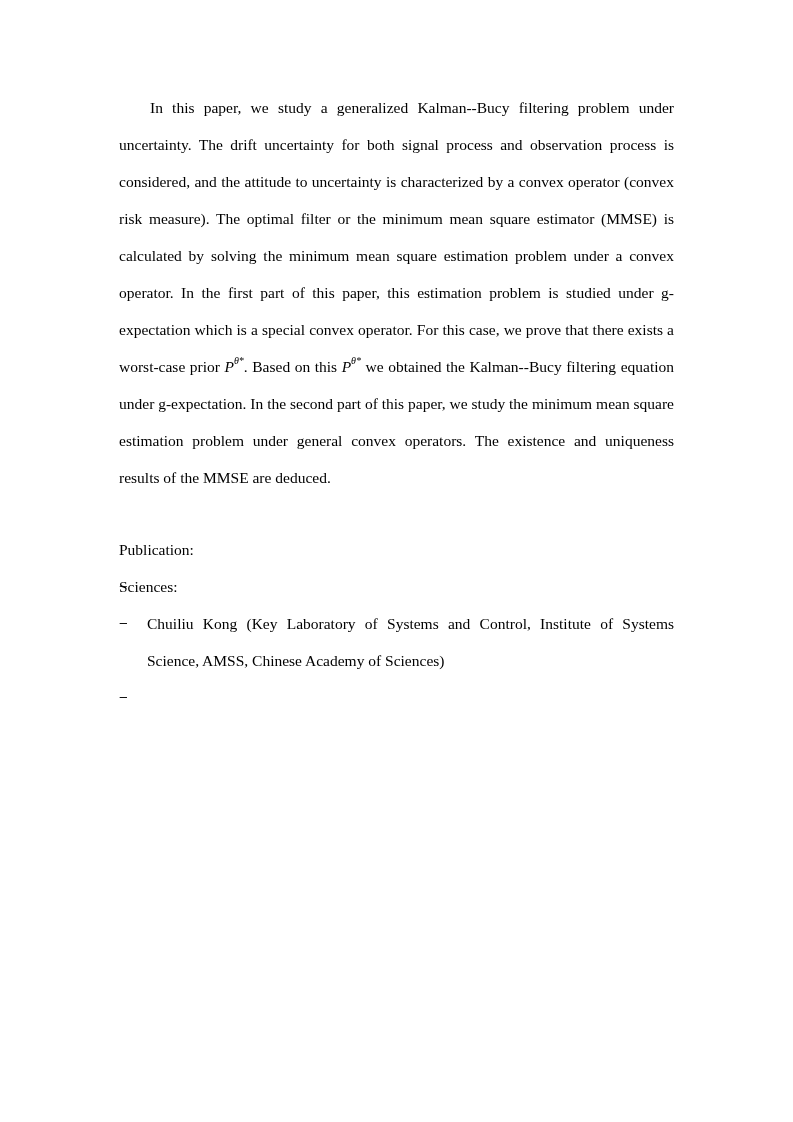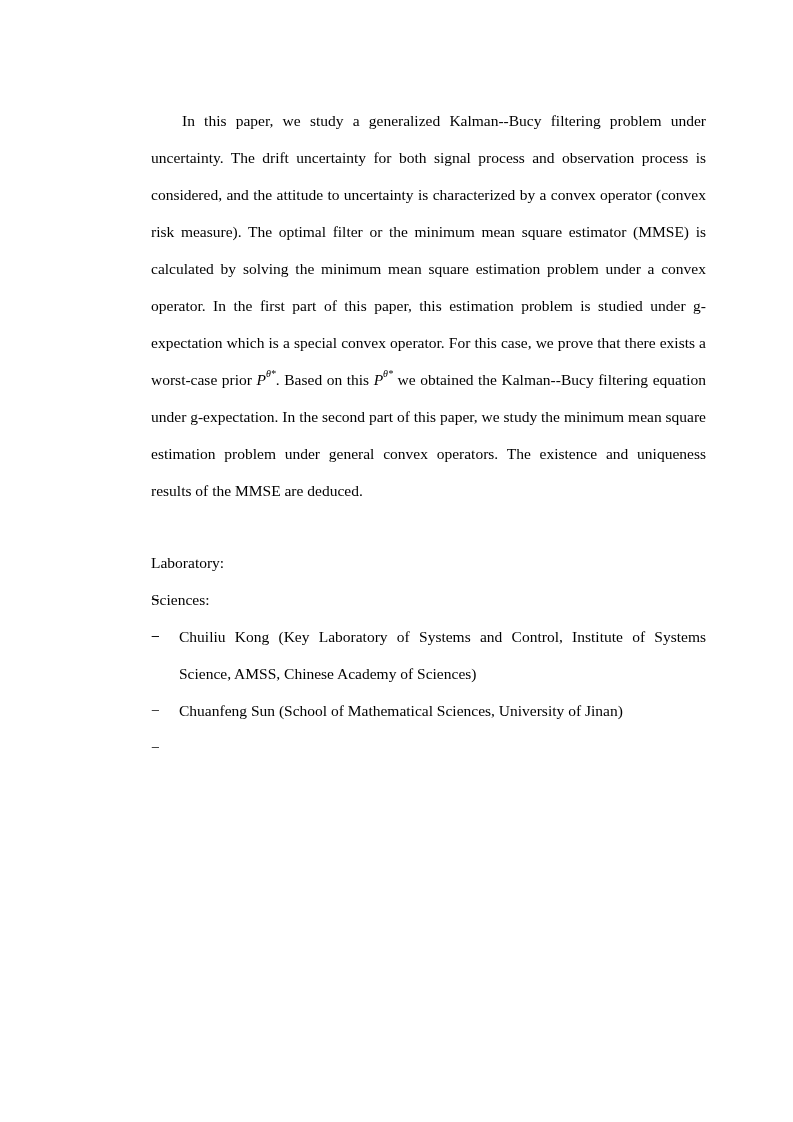--- a/index.html
+++ b/index.html
@@ -1,40 +1,40 @@
 <!DOCTYPE html>
 <html><head>
   <meta charset="utf-8">
   <style>
     html, body { margin: 0; padding: 0; background: #ffffff; }
     body { width: 793px; height: 1122px; position: relative; overflow: hidden;
       font-family: "Liberation Serif", serif; color: #000; font-size: 15.5px; }
-    .page { position: absolute; left: 119px; top: 102px; width: 555px; margin-left: 32px; }
+    .page { position: absolute; left: 119px; top: 89px; width: 555px; }
     .para { margin: 0; line-height: 37px; text-align: justify; text-indent: 31px; }
     .math { font-style: italic; }
     .math sup { font-size: 10px; vertical-align: 8px; line-height: 0; }
     .label { margin: 0; line-height: 37px; }
     .gap { height: 35px; }
     .list { list-style: none; margin: 0; padding: 0; }
     .list li { position: relative; padding-left: 28px; line-height: 37px; text-align: justify; }
     .list li .dash { position: absolute; left: 0; top: 0; }
   </style>
 </head>
 <body>
 
 <div class="page">
   <p class="para"><span>In this paper, we study a generalized Kalman--Bucy filtering problem under uncertainty. The drift uncertainty for both signal process and observation process is considered, and the attitude to uncertainty is characterized by a convex operator (convex risk measure). The optimal filter or the minimum mean square estimator (MMSE) is calculated by solving the minimum mean square estimation problem under a convex operator. In the first part of this paper, this estimation problem is studied under g-expectation which is a special convex operator. For this case, we prove that there exists a worst-case prior </span><span class="math"><span>P</span><sup>θ*</sup></span><span>. Based on this </span><span class="math"><span>P</span><sup>θ*</sup></span><span> we obtained the Kalman--Bucy filtering equation under g-expectation. In the second part of this paper, we study the minimum mean square estimation problem under general convex operators. The existence and uniqueness results of the MMSE are deduced.</span></p>
 
   <div class="gap"></div>
 
-  <p class="label">Laboratory:</p>
+  <p class="label">Publication:</p>
   <ul class="list">
     <li><span class="dash">−</span></li>
   </ul>
 
   <p class="label">Sciences:</p>
   <ul class="list">
     <li><span class="dash">−</span></li>
     <li><span class="dash">−</span><span>Chuiliu Kong (Key Laboratory of Systems and Control, Institute of Systems Science, AMSS, Chinese Academy of Sciences)</span></li>
-    <li><span class="dash">−</span><span>Chuanfeng Sun (School of Mathematical Sciences, University of Jinan)</span></li>
+    <li><span class="dash">−</span></li>
     <li><span class="dash">−</span></li>
   </ul>
 </div>
 
 </body></html>

